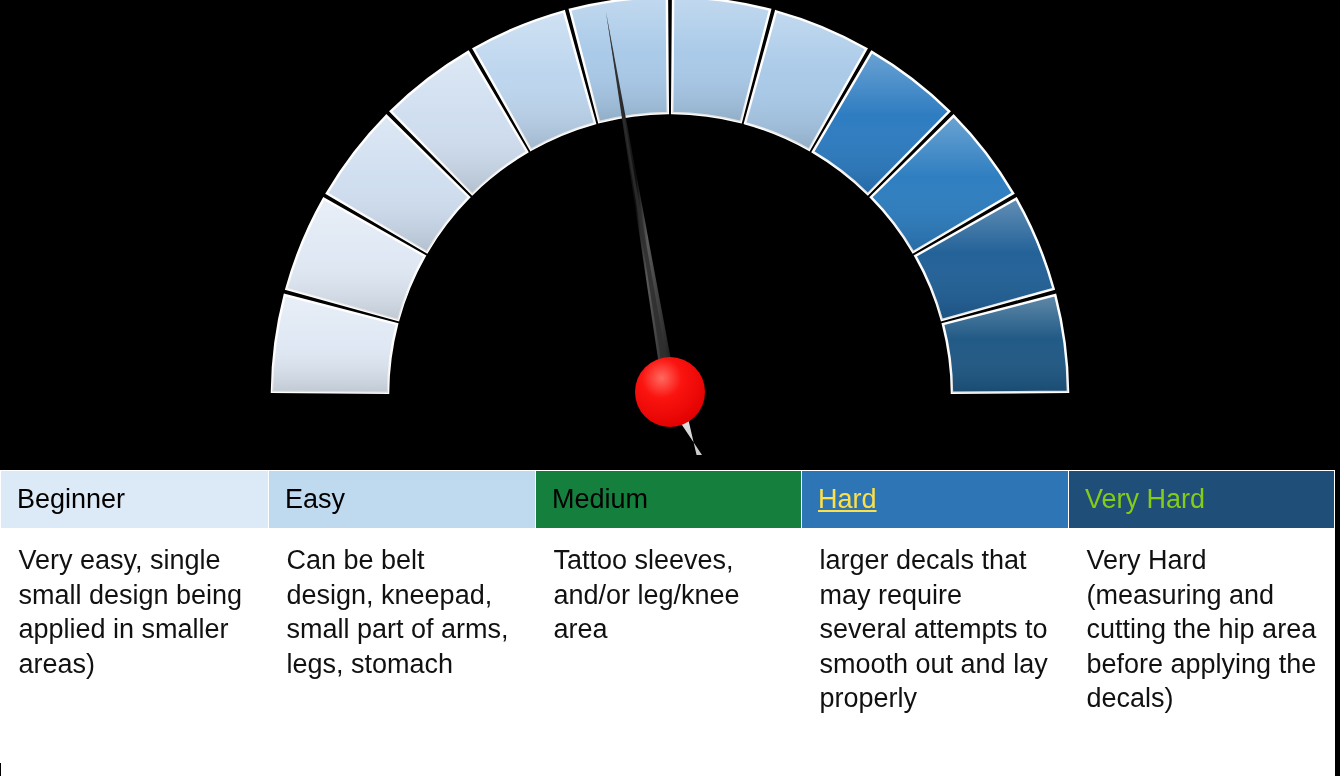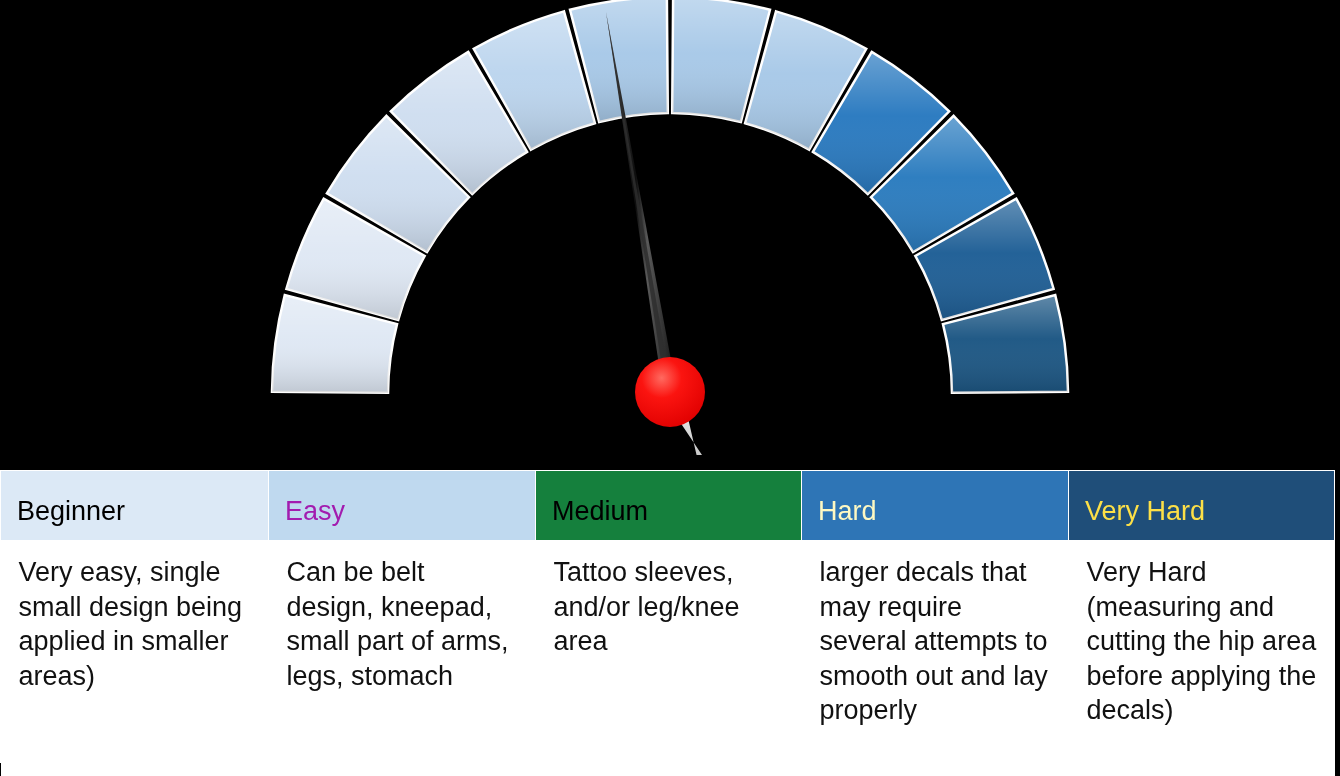--- a/index.html
+++ b/index.html
@@ -23,21 +23,21 @@
     background:#ffffff;
     box-shadow:3px 3px 6px rgba(0,0,0,.55);
   }
   table.difficulty{
     border-collapse:collapse;
     width:1334px;
     table-layout:fixed;
   }
   table.difficulty th{
     height:57px;
-    padding:12px 0 0 16px;
+    padding:0 0 0 16px;
     text-align:left;
     vertical-align:middle;
     font-weight:400;
     font-size:27px;
     line-height:1.1;
     border:1px solid #ffffff;
     white-space:nowrap;
   }
   table.difficulty td{
     vertical-align:top;
@@ -211,24 +211,24 @@
       <colgroup>
         <col class="c1">
           <col class="c2">
           <col class="c3">
           <col class="c4">
           <col class="c5">
       </colgroup>
       <thead>
         <tr>
           <th style="background: rgb(220, 233, 246); color: rgb(0, 0, 0);">Beginner</th>
-          <th style="background: rgb(191, 217, 239); color: #a21caf;">Easy</th>
+          <th style="background: rgb(191, 217, 239); color: #000000;">Easy</th>
           <th style="background: #15803d; color: rgb(0, 0, 0);">Medium</th>
-          <th style="background: rgb(46, 117, 182); color: #fef9c3;">Hard</th>
-          <th style="background: rgb(31, 78, 121); color: #fde047;">Very Hard</th>
+          <th style="background: rgb(46, 117, 182); color: #fde047; text-decoration: underline;">Hard</th>
+          <th style="background: rgb(31, 78, 121); color: #84cc16;">Very Hard</th>
         </tr>
       </thead>
       <tbody>
         <tr>
           <td>Very easy, single small design being applied in smaller areas)</td>
           <td>Can be belt design, kneepad, small part of arms, legs, stomach</td>
           <td>Tattoo sleeves, and/or leg/knee area</td>
           <td>larger decals that may require several attempts to smooth out and lay properly</td>
           <td>Very Hard (measuring and cutting the hip area before applying the decals)</td>
         </tr>

